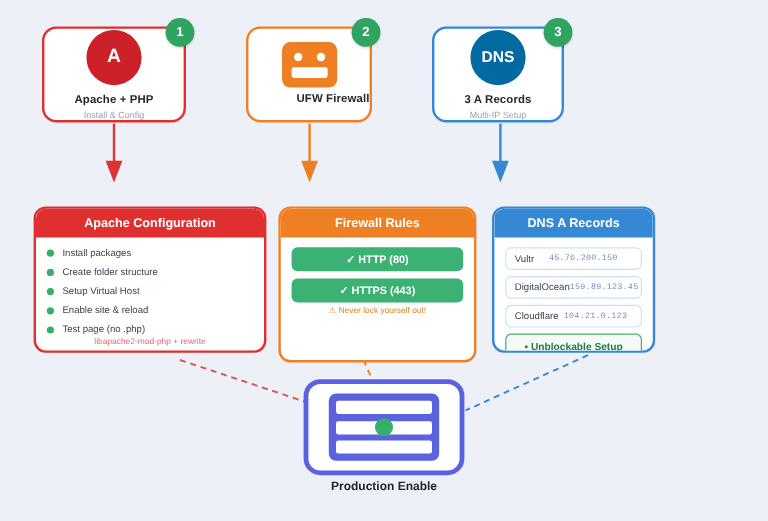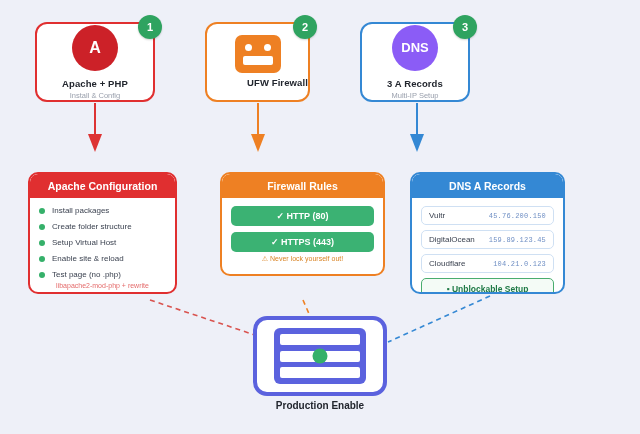--- a/index.html
+++ b/index.html
@@ -90,21 +90,21 @@
   }
 
   .dns-row{
     border:1px solid #cfe0f3;border-radius:5px;
     height:19px;margin-bottom:5px;
     display:flex;align-items:center;
     padding:0 7px;box-sizing:border-box;
   }
   .dns-name{font-size:8px;color:#3b4250;flex:none;}
   .dns-ip{
-    flex:1;text-align:right;
+    flex:1;text-align:center;
     font-family:"Liberation Mono", monospace;
     font-size:7px;color:#6f8fc4;letter-spacing:.2px;
   }
   .dns-badge{
     border:1px solid #49ad6e;border-radius:5px;
     height:19px;display:flex;align-items:center;justify-content:center;
     font-size:8.5px;font-weight:bold;color:#1f7a46;
     background:#f4fbf6;
   }
 
@@ -171,26 +171,26 @@
       <span class="eye l"></span>
       <span class="eye r"></span>
       <span class="mouth"></span>
     </div>
     <div class="step-title" style="margin-top:4px;padding-left:40px;">UFW Firewall</div>
     <div class="step-sub"></div>
   </div>
 
   <div class="step-card" style="left:360px;top:22px;width:110px;height:80px;border:2px solid #3488d4;">
     <div class="step-badge">3</div>
-    <div class="circle-icon" style="background:#8b5cf6;font-size:13px;">DNS</div>
+    <div class="circle-icon" style="background:#0369a1;font-size:13px;">DNS</div>
     <div class="step-title">3 A Records</div>
     <div class="step-sub">Multi-IP Setup</div>
   </div>
 
-  <div class="panel" style="left:28px;top:172px;width:149px;height:122px;border:2px solid #e02f30;">
+  <div class="panel" style="left:28px;top:172px;width:194px;height:122px;border:2px solid #e02f30;">
     <div class="panel-head" style="background:#e02f30;">Apache Configuration</div>
     <div class="panel-body">
       <div class="bullet-row">
         <span class="bullet-dot"></span>
         <span class="bullet-text">Install packages</span>
       </div>
       <div class="bullet-row">
         <span class="bullet-dot"></span>
         <span class="bullet-text">Create folder structure</span>
       </div>
@@ -203,30 +203,30 @@
         <span class="bullet-text">Enable site &amp; reload</span>
       </div>
       <div class="bullet-row" style="margin-bottom:3px;">
         <span class="bullet-dot"></span>
         <span class="bullet-text">Test page (no .php)</span>
       </div>
       <div class="panel-note" style="color:#e46a6a;">libapache2-mod-php + rewrite</div>
     </div>
   </div>
 
-  <div class="panel" style="left:220px;top:172px;width:165px;height:104px;border:2px solid #ee8023;">
+  <div class="panel" style="left:232px;top:172px;width:165px;height:130px;border:2px solid #ee8023;">
     <div class="panel-head" style="background:#ee8023;">Firewall Rules</div>
     <div class="panel-body">
       <div class="rule-pill">✓ HTTP (80)</div>
       <div class="rule-pill" style="margin-bottom:3px;">✓ HTTPS (443)</div>
       <div class="panel-note" style="color:#d98324;">⚠ Never lock yourself out!</div>
     </div>
   </div>
 
-  <div class="panel" style="left:410px;top:172px;width:155px;height:122px;border:2px solid #3488d4;">
+  <div class="panel" style="left:410px;top:172px;width:136px;height:122px;border:2px solid #3488d4;">
     <div class="panel-head" style="background:#3488d4;">DNS A Records</div>
     <div class="panel-body">
       <div class="dns-row">
         <span class="dns-name">Vultr</span>
         <span class="dns-ip">45.76.200.150</span>
       </div>
       <div class="dns-row">
         <span class="dns-name">DigitalOcean</span>
         <span class="dns-ip">159.89.123.45</span>
       </div>

